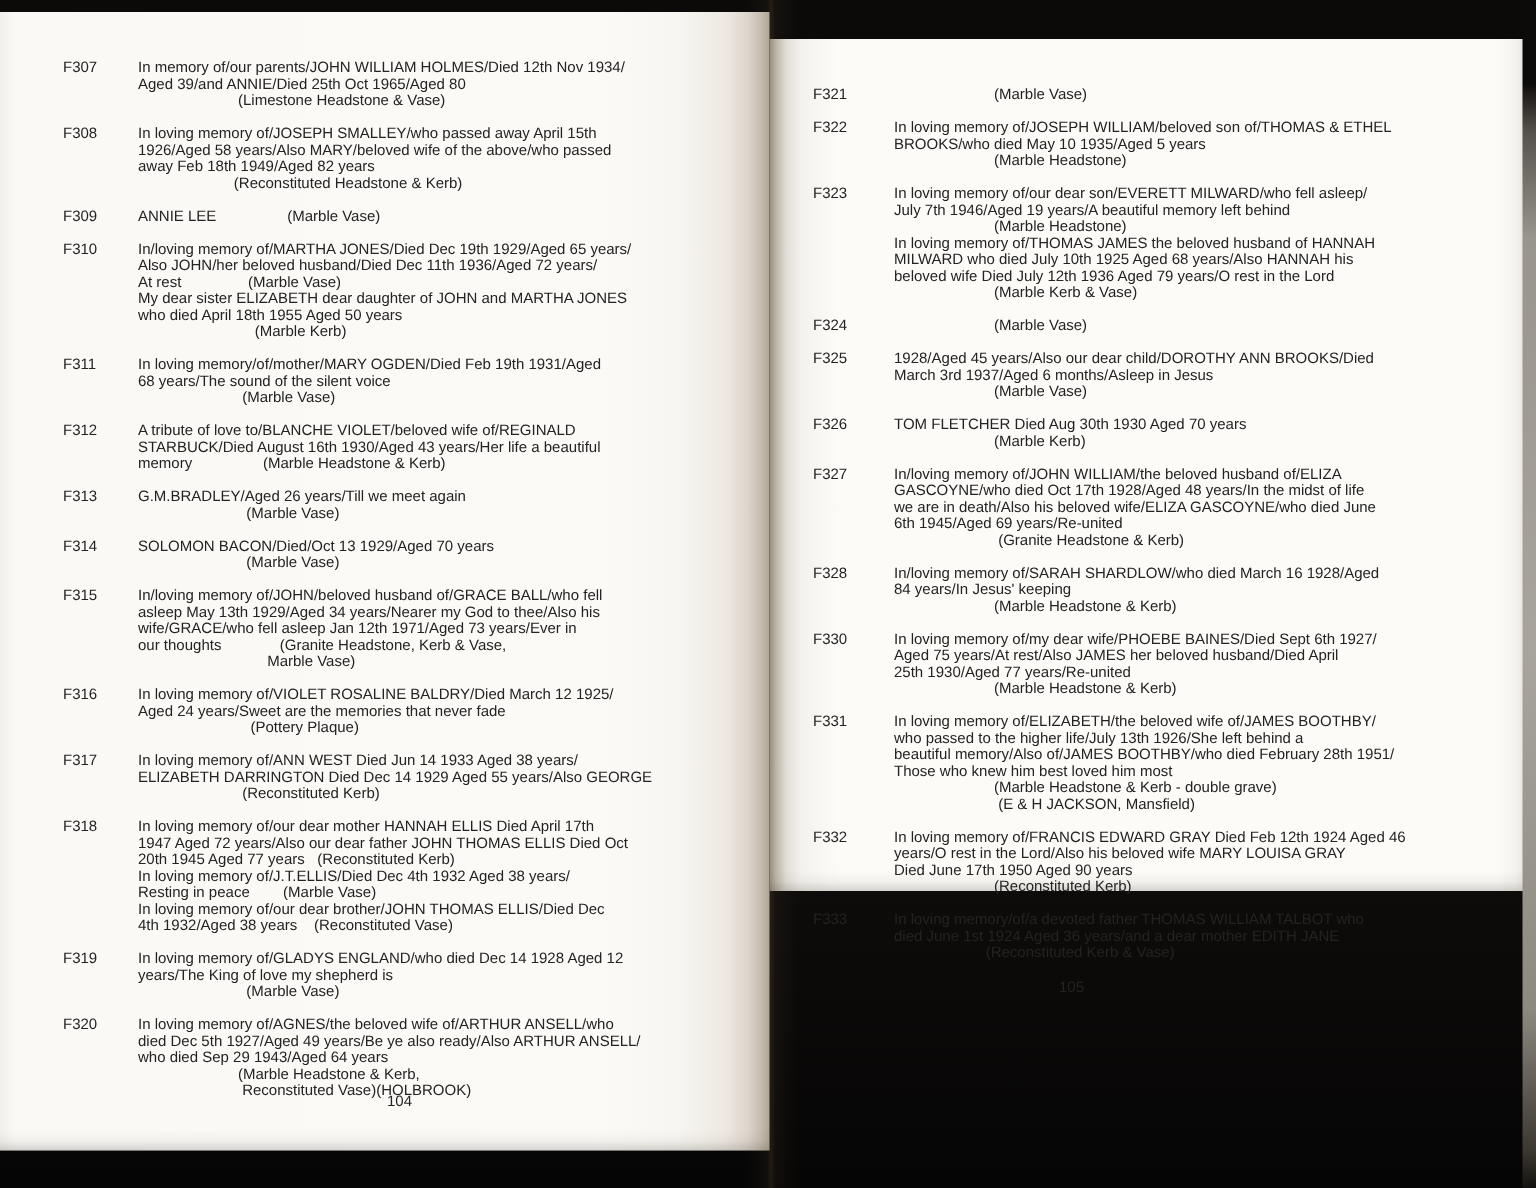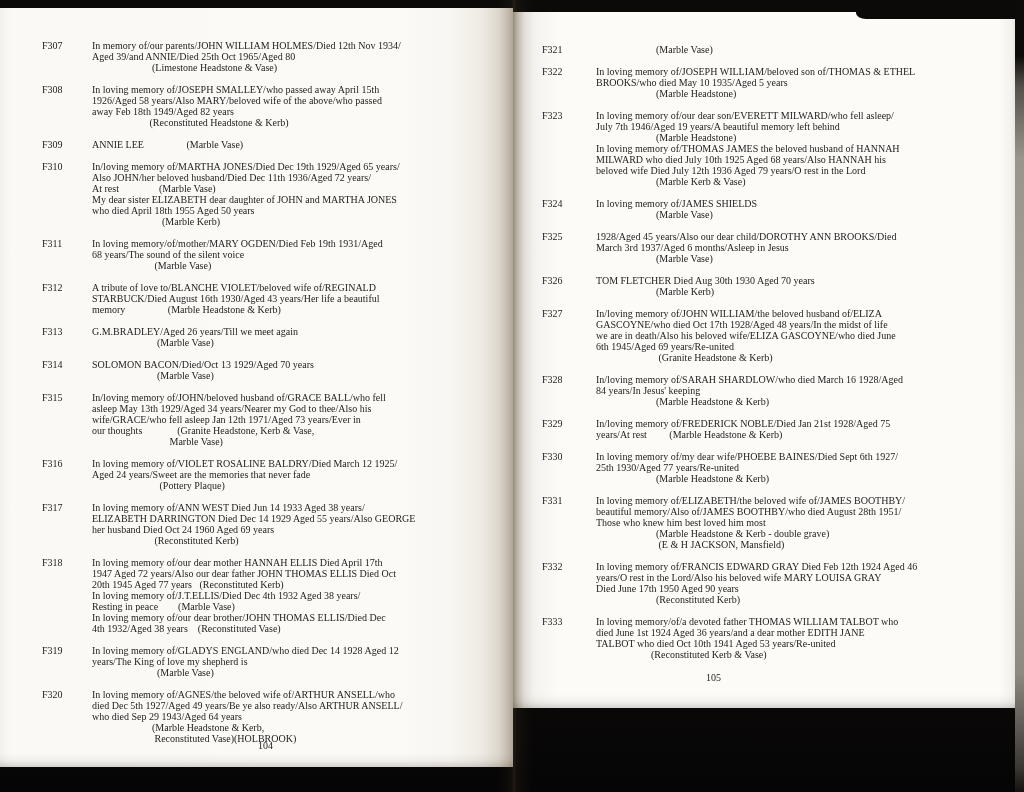--- a/index.html
+++ b/index.html
@@ -1,27 +1,27 @@
 <!DOCTYPE html>
 <html><head>
 <meta charset="utf-8">
 <style>
   html,body{margin:0;padding:0;background:#0e0c0a;}
   .scan{
     position:relative;width:1024px;height:792px;overflow:hidden;
     background:linear-gradient(180deg,#0b0a09 0%,#12100e 60%,#060505 100%);
-    font-family:Liberation Serif, serif;
+    font-family:Liberation Sans, sans-serif;
   }
   .page{position:absolute;color:#232323;font-size:10px;line-height:11px;}
   .page-left{
     left:0;top:8px;width:513px;height:759px;
     background:linear-gradient(90deg,#f2f0ec 0%,#faf9f6 2%,#fbfaf7 78%,#f8f6f2 88%,#eeeae3 94%,#ddd6cc 97.2%,#cdc5b9 98.8%,#b7afa2 100%);
   }
   .page-right{
-    left:513px;top:12px;width:503px;height:696px;
+    left:513px;top:26px;width:503px;height:568px;
     background:linear-gradient(90deg,#979086 0%,#c2bcb2 0.8%,#e7e4de 2.2%,#f5f3ef 4.5%,#fcfbf8 9%,#fcfbf8 96.5%,#f4f2ee 99%,#e7e4df 100%);
   }
   .page::after{ 
     content:"";position:absolute;left:0;right:0;bottom:0;height:14px;
     background:linear-gradient(180deg,rgba(0,0,0,0) 0%,rgba(60,50,40,0.05) 55%,rgba(40,32,25,0.18) 100%);
     pointer-events:none;
   }
   .entries{padding-top:32px;}
   .page-left  .entries{padding-left:42px;}
   .page-right .entries{padding-left:29px;}
@@ -143,21 +143,20 @@
             <div class="line">Aged 24 years/Sweet are the memories that never fade</div>
             <div class="line">                           (Pottery Plaque)</div>
           </div>
   </div>
 
   <div class="entry">
     <span class="ref">F317</span>
     <div class="lines">
             <div class="line">In loving memory of/ANN WEST Died Jun 14 1933 Aged 38 years/</div>
             <div class="line">ELIZABETH DARRINGTON Died Dec 14 1929 Aged 55 years/Also GEORGE</div>
-            <div class="line">her husband Died Oct 24 1960 Aged 69 years</div>
             <div class="line">                         (Reconstituted Kerb)</div>
           </div>
   </div>
 
   <div class="entry">
     <span class="ref">F318</span>
     <div class="lines">
             <div class="line">In loving memory of/our dear mother HANNAH ELLIS Died April 17th</div>
             <div class="line">1947 Aged 72 years/Also our dear father JOHN THOMAS ELLIS Died Oct</div>
             <div class="line">20th 1945 Aged 77 years   (Reconstituted Kerb)</div>
@@ -217,21 +216,20 @@
             <div class="line">In loving memory of/THOMAS JAMES the beloved husband of HANNAH</div>
             <div class="line">MILWARD who died July 10th 1925 Aged 68 years/Also HANNAH his</div>
             <div class="line">beloved wife Died July 12th 1936 Aged 79 years/O rest in the Lord</div>
             <div class="line">                        (Marble Kerb &amp; Vase)</div>
           </div>
   </div>
 
   <div class="entry">
     <span class="ref">F324</span>
     <div class="lines">
-            <div class="line">In loving memory of/JAMES SHIELDS</div>
             <div class="line">                        (Marble Vase)</div>
           </div>
   </div>
 
   <div class="entry">
     <span class="ref">F325</span>
     <div class="lines">
             <div class="line">1928/Aged 45 years/Also our dear child/DOROTHY ANN BROOKS/Died</div>
             <div class="line">March 3rd 1937/Aged 6 months/Asleep in Jesus</div>
             <div class="line">                        (Marble Vase)</div>
@@ -259,42 +257,37 @@
 
   <div class="entry">
     <span class="ref">F328</span>
     <div class="lines">
             <div class="line">In/loving memory of/SARAH SHARDLOW/who died March 16 1928/Aged</div>
             <div class="line">84 years/In Jesus' keeping</div>
             <div class="line">                        (Marble Headstone &amp; Kerb)</div>
           </div>
   </div>
 
-  <div class="entry">
-    <span class="ref">F329</span>
-    <div class="lines">
-            <div class="line">In/loving memory of/FREDERICK NOBLE/Died Jan 21st 1928/Aged 75</div>
-            <div class="line">years/At rest         (Marble Headstone &amp; Kerb)</div>
-          </div>
-  </div>
 
   <div class="entry">
     <span class="ref">F330</span>
     <div class="lines">
             <div class="line">In loving memory of/my dear wife/PHOEBE BAINES/Died Sept 6th 1927/</div>
+            <div class="line">Aged 75 years/At rest/Also JAMES her beloved husband/Died April</div>
             <div class="line">25th 1930/Aged 77 years/Re-united</div>
             <div class="line">                        (Marble Headstone &amp; Kerb)</div>
           </div>
   </div>
 
   <div class="entry">
     <span class="ref">F331</span>
     <div class="lines">
             <div class="line">In loving memory of/ELIZABETH/the beloved wife of/JAMES BOOTHBY/</div>
-            <div class="line">beautiful memory/Also of/JAMES BOOTHBY/who died August 28th 1951/</div>
+            <div class="line">who passed to the higher life/July 13th 1926/She left behind a</div>
+            <div class="line">beautiful memory/Also of/JAMES BOOTHBY/who died February 28th 1951/</div>
             <div class="line">Those who knew him best loved him most</div>
             <div class="line">                        (Marble Headstone &amp; Kerb - double grave)</div>
             <div class="line">                         (E &amp; H JACKSON, Mansfield)</div>
           </div>
   </div>
 
   <div class="entry">
     <span class="ref">F332</span>
     <div class="lines">
             <div class="line">In loving memory of/FRANCIS EDWARD GRAY Died Feb 12th 1924 Aged 46</div>
@@ -302,21 +295,20 @@
             <div class="line">Died June 17th 1950 Aged 90 years</div>
             <div class="line">                        (Reconstituted Kerb)</div>
           </div>
   </div>
 
   <div class="entry">
     <span class="ref">F333</span>
     <div class="lines">
             <div class="line">In loving memory/of/a devoted father THOMAS WILLIAM TALBOT who</div>
             <div class="line">died June 1st 1924 Aged 36 years/and a dear mother EDITH JANE</div>
-            <div class="line">TALBOT who died Oct 10th 1941 Aged 53 years/Re-united</div>
             <div class="line">                      (Reconstituted Kerb &amp; Vase)</div>
           </div>
   </div>
 </div>
     <div class="page-num">105</div>
   </div>
   <div class="gutter-shade"></div>
   <div class="notch-top-right"></div>
   <div class="right-edge"></div>
 </div>

